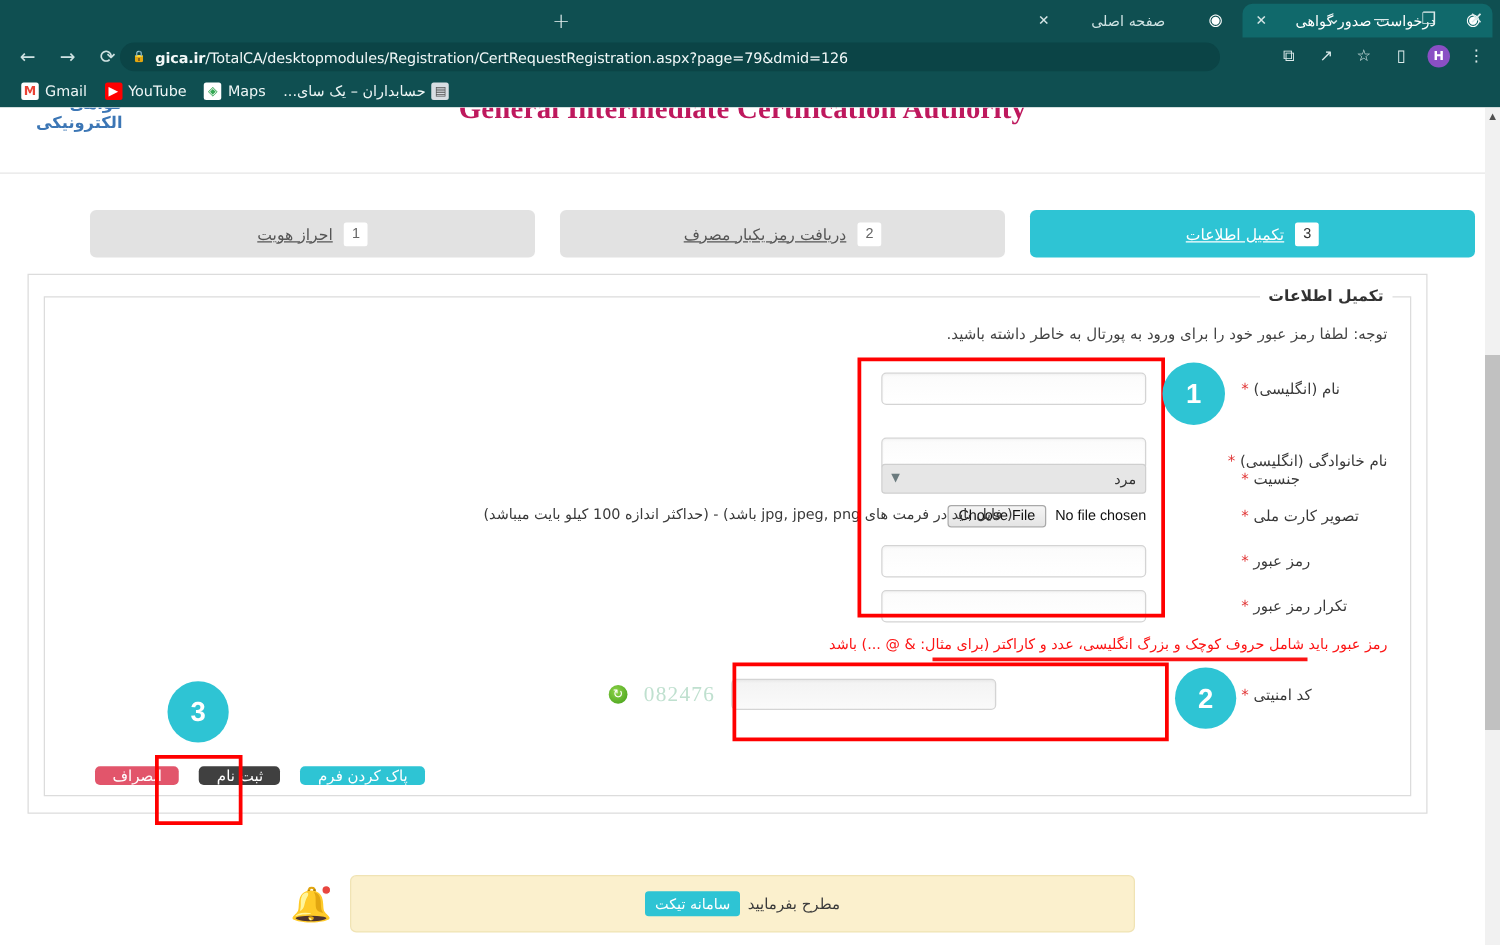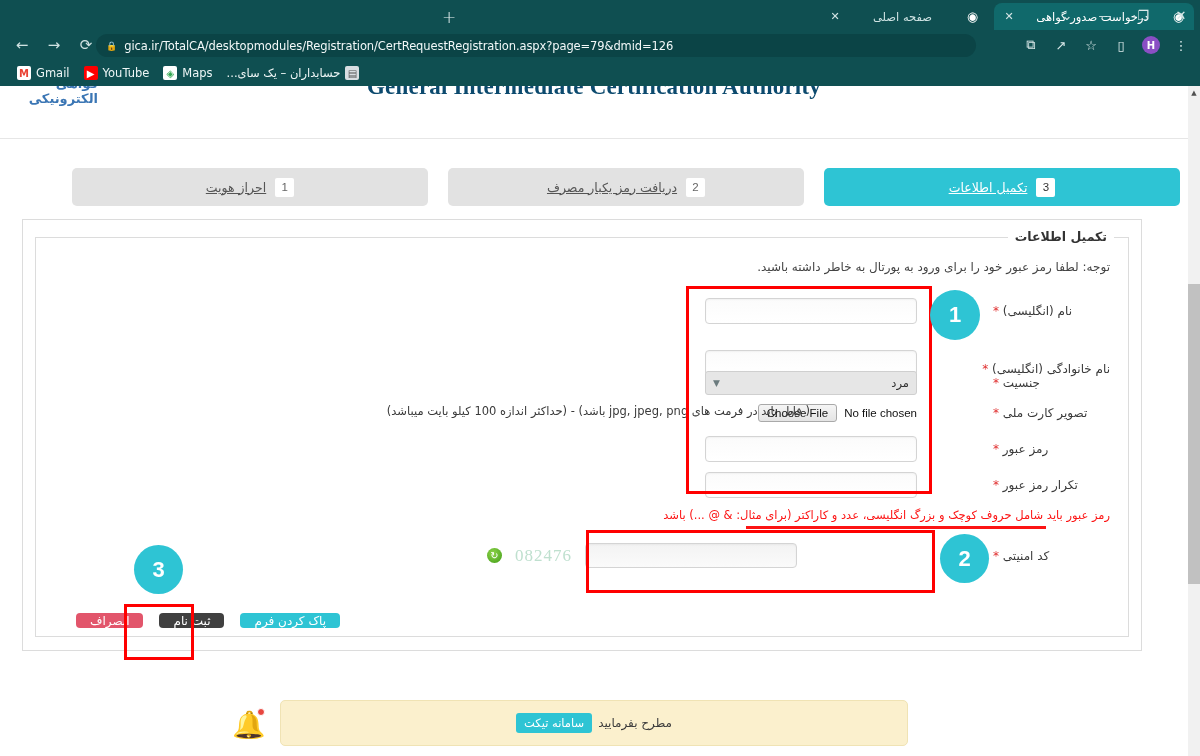--- a/index.html
+++ b/index.html
@@ -83,21 +83,21 @@
     border-radius: 12px;
     display: flex; align-items: center;
     padding: 0 10px;
     direction: ltr;
   }
   .lock-icon { font-size: 9px; color: #cfe2e2; margin-right: 7px; }
   .url-text {
     font-size: 11.5px; color: #f2f8f8; white-space: nowrap;
     overflow: hidden; letter-spacing: -0.1px;
   }
-  .url-text .host { font-weight: normal; }
+  .url-text .host { font-weight: bold; }
   .toolbar-right {
     position: absolute; right: 4px; top: 2px; height: 26px;
     display: flex; align-items: center; direction: ltr;
   }
   .tb-icon {
     width: 26px; height: 26px; margin: 0 2px;
     display: flex; align-items: center; justify-content: center;
     color: #dbeaea; font-size: 13px;
   }
   .avatar-h {
@@ -134,21 +134,21 @@
     background: #ffffff; overflow: hidden;
   }
   .page-header-band {
     position: absolute; top: 0; left: 0; width: 1188px; height: 52px;
     background: #ffffff; overflow: hidden;
   }
   .site-title-en {
     position: absolute; top: -12px; left: 0; width: 1188px;
     text-align: center;
     font-family: "Liberation Serif", "DejaVu Serif", serif;
-    font-size: 23px; font-weight: bold; color: #0c4a6e;
+    font-size: 23px; font-weight: bold; color: #be185d;
     letter-spacing: 0.2px;
     white-space: nowrap;
   }
   .site-logo-fa {
     position: absolute; top: -10px; right: 1090px;
     font-size: 13px; color: #1a5fa8; font-weight: bold;
     opacity: 0.85;
   }
   .header-sep {
     position: absolute; top: 52px; left: 0; width: 1188px; height: 1px;

